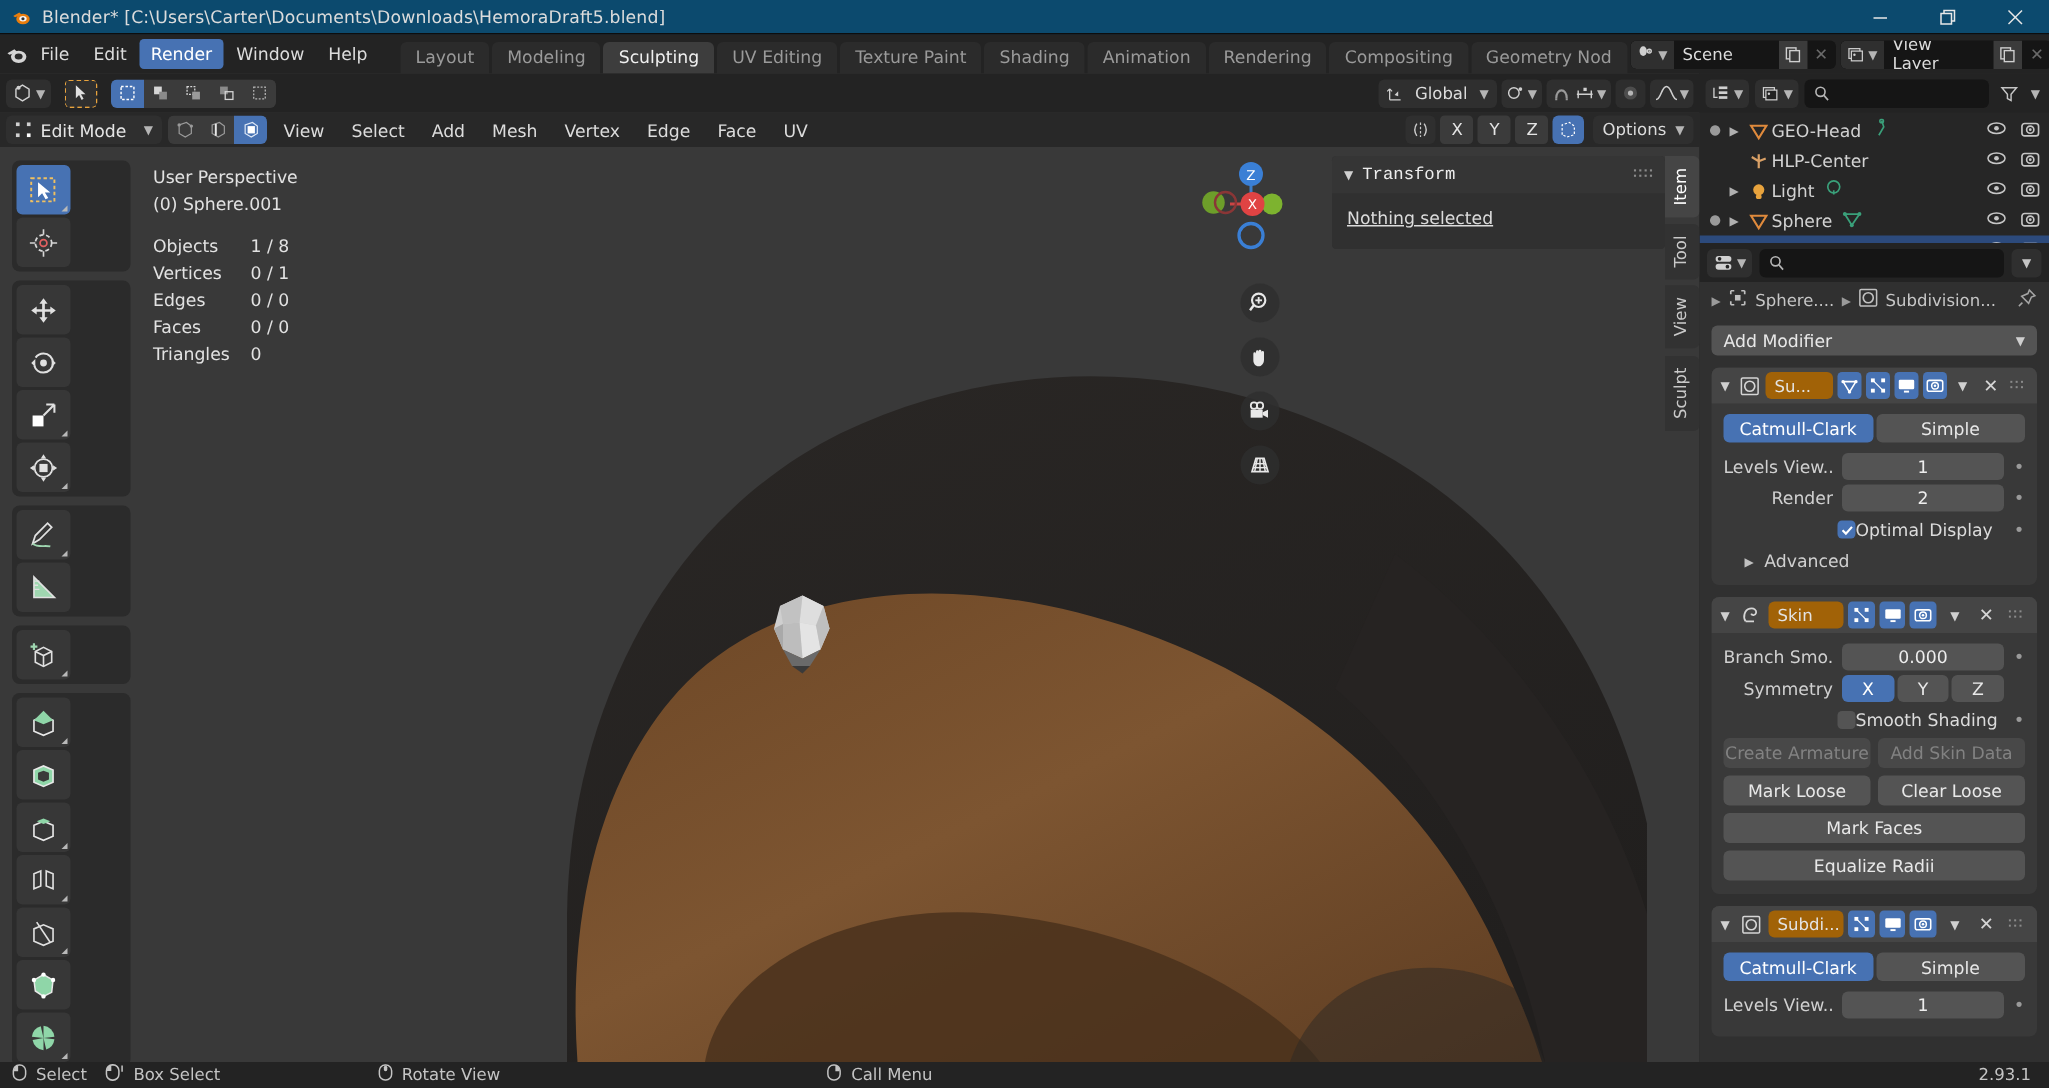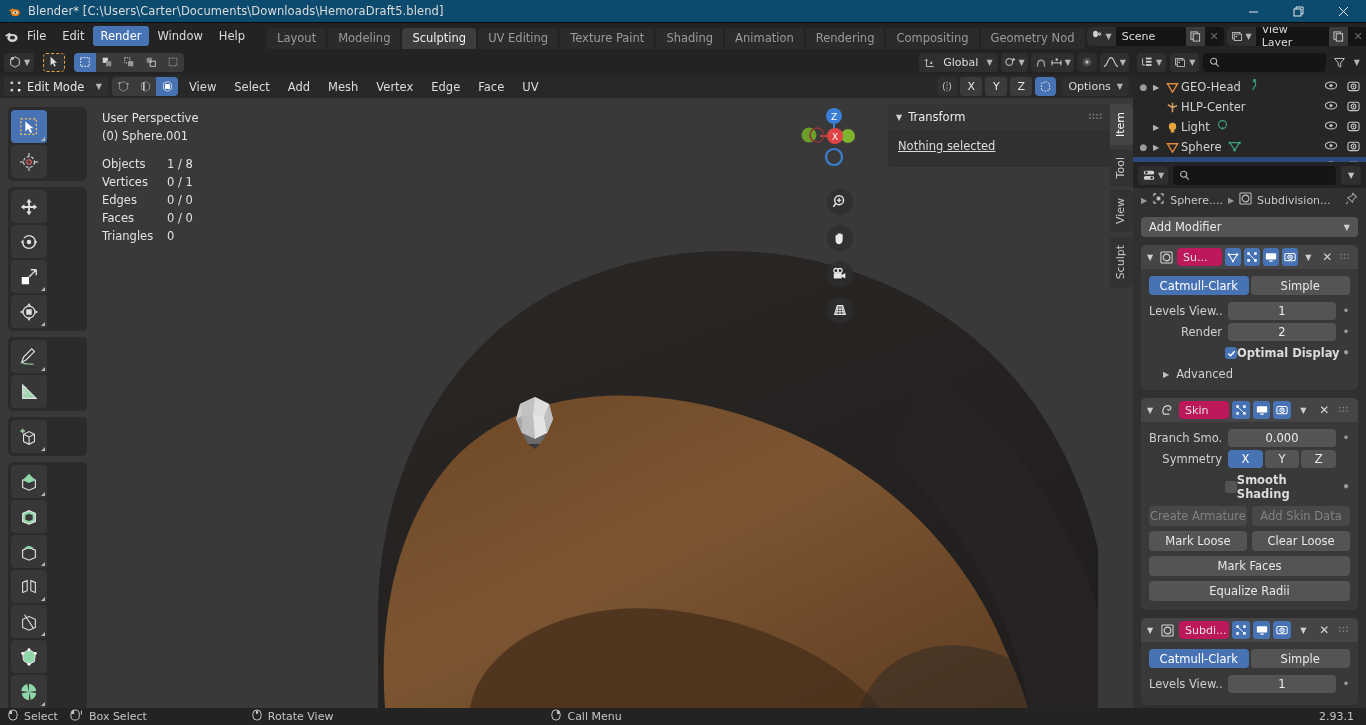--- a/index.html
+++ b/index.html
@@ -141,35 +141,35 @@
   #props-header{ height:26px; background:#232323; display:flex; align-items:center; gap:5px; padding:0 5px;}
   .p-search{ flex:1; background:#151515; border-radius:4px; height:19px; display:flex; align-items:center; gap:5px; padding:0 6px;}
   #breadcrumb{ height:24px; display:flex; align-items:center; gap:5px; padding:0 8px; background:#303030; font-size:11px; color:#c6c6c6;}
   #props-body{ padding:5px 8px 0; }
   .addmod{
     height:20px; background:#545454; border-radius:4px; display:flex; align-items:center;
     padding:0 8px; font-size:11.5px; color:#e8e8e8; justify-content:space-between; margin-bottom:8px;
   }
   .modpanel{ background:#393939; border-radius:5px; margin-bottom:8px; overflow:hidden;}
   .mod-head{ height:24px; background:#454545; display:flex; align-items:center; gap:3px; padding:0 4px;}
-  .mod-name{ background:#be185d; border-radius:4px; height:18px; display:flex; align-items:center;
+  .mod-name{ background:#a16207; border-radius:4px; height:18px; display:flex; align-items:center;
     padding:0 6px; font-size:11px; color:#e3e3e3; width:52px; overflow:hidden; white-space:nowrap;}
   .mhi{ width:19px; height:18px; display:flex; align-items:center; justify-content:center; border-radius:3px;}
   .mhi.on{ background:#4772b3; }
   .mod-body{ padding:7px 8px 9px; }
   .seg{ display:flex; gap:2px; margin-bottom:7px;}
   .seg-b{ flex:1; height:19px; background:#545454; border-radius:4px; display:flex;
     align-items:center; justify-content:center; font-size:11.5px; color:#e8e8e8;}
   .seg-b.on{ background:#4772b3; color:#fff;}
   .prow{ display:flex; align-items:center; gap:6px; margin-bottom:3px;}
   .prow .plabel{ flex:1; text-align:right; font-size:11.5px; color:#d0d0d0; white-space:nowrap; overflow:hidden;}
   .pval{ width:108px; height:18px; background:#545454; border-radius:4px; display:flex;
     align-items:center; justify-content:center; font-size:11.5px; color:#eee;}
   .anim-dot{ width:8px; color:#9a9a9a; font-size:12px; text-align:center; line-height:10px;}
-  .ck-row{ display:flex; align-items:center; gap:0; margin:5px 0 3px;font-weight:bold; }
+  .ck-row{ display:flex; align-items:center; gap:0; margin:5px 0 3px; }
   .ck{ width:12px;height:12px;border-radius:3px;background:#545454; display:flex;align-items:center;justify-content:center;}
   .ck.on{ background:#4772b3; }
   .adv{ display:flex; align-items:center; gap:7px; padding:4px 0 0 14px; font-size:11.5px; color:#d0d0d0;}
   .btn2{ display:flex; gap:5px; margin-top:5px;}
   .mbtn{ flex:1; height:20px; background:#545454; border-radius:4px; display:flex;
     align-items:center; justify-content:center; font-size:11.5px; color:#e8e8e8;}
   .mbtn.dim{ color:#828282; background:#484848;}
   .sym{ display:flex; gap:2px; width:108px;}
   .sym-b{ flex:1; height:18px; background:#545454; border-radius:4px; display:flex;
     align-items:center; justify-content:center; font-size:11.5px; color:#e8e8e8;}
@@ -678,21 +678,21 @@
           <line x1="4.2" y1="11" x2="13.8" y2="11" stroke="#e8e8e8" stroke-width="1.1"></line>
           <line x1="7" y1="4" x2="5" y2="14" stroke="#e8e8e8" stroke-width="1.1"></line>
           <line x1="11" y1="4" x2="13" y2="14" stroke="#e8e8e8" stroke-width="1.1"></line>
         </svg>
       </div>
     </div>
 
     <div id="npanel">
       <div class="np-head">
         <span style="font-size:8px;color:#d0d0d0;">▼</span>
-        <span style="font-size:11.5px;color:#ececec;flex:1;">Transform</span>
+        <span style="font-size:11.5px;color:#ececec;flex:1;font-family:Liberation Mono, monospace;">Transform</span>
         <span>
           <svg width="13" height="8" viewBox="0 0 14 9">
             <g fill="#8a8a8a">
                 <rect x="0" y="1" width="1.6" height="1.6"></rect>
                 <rect x="4" y="1" width="1.6" height="1.6"></rect>
                 <rect x="8" y="1" width="1.6" height="1.6"></rect>
                 <rect x="12" y="1" width="1.6" height="1.6"></rect>
             <rect x="0" y="5" width="1.6" height="1.6"></rect>
                 <rect x="4" y="5" width="1.6" height="1.6"></rect>
                 <rect x="8" y="5" width="1.6" height="1.6"></rect>

